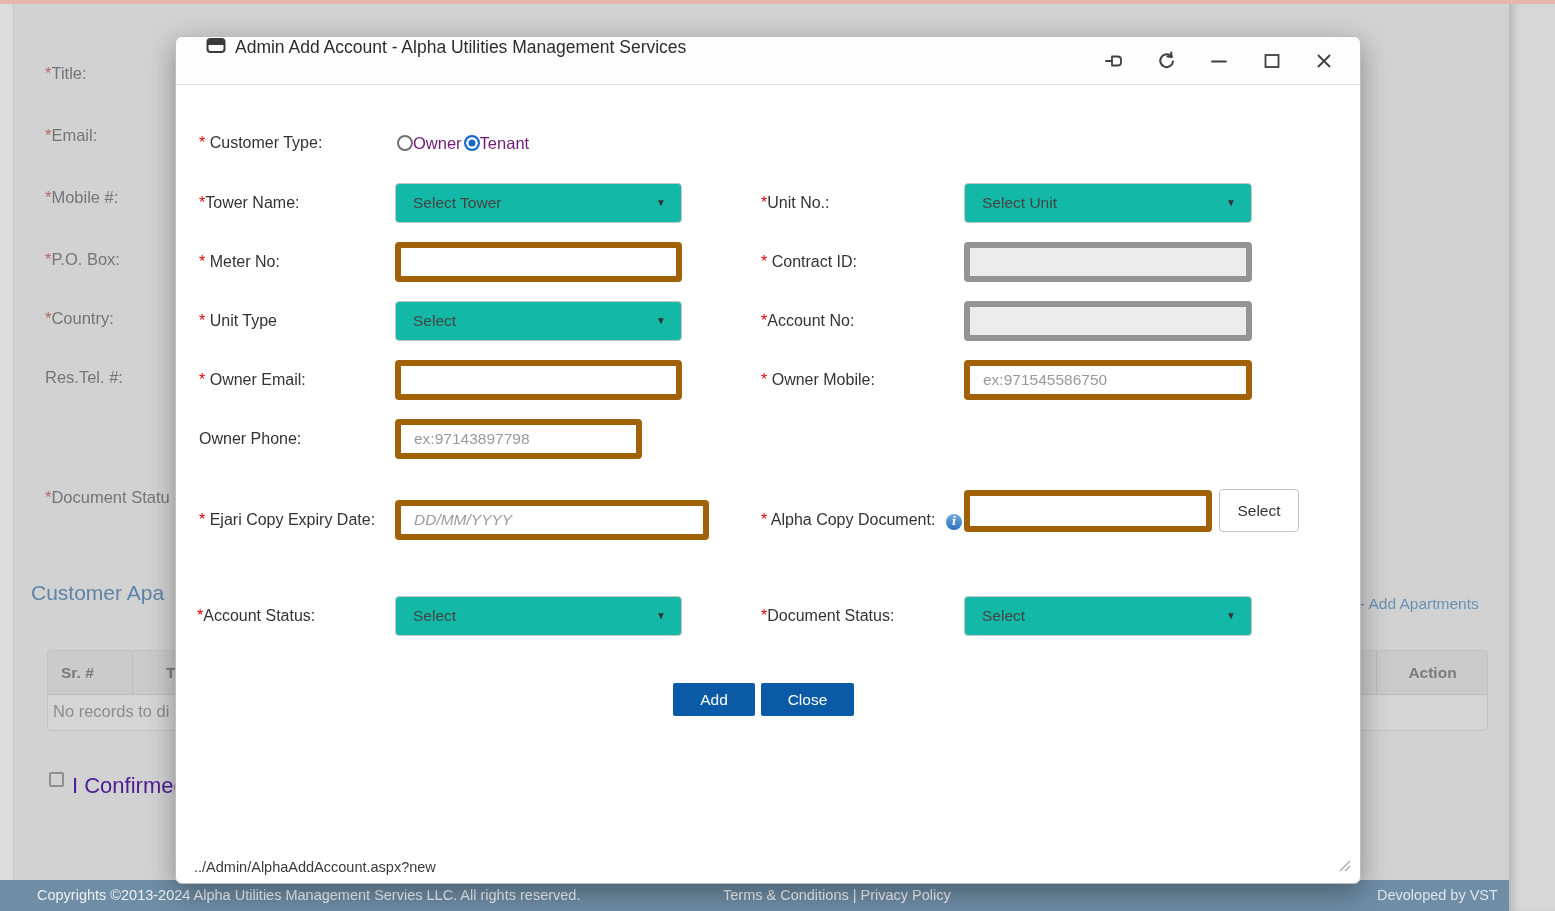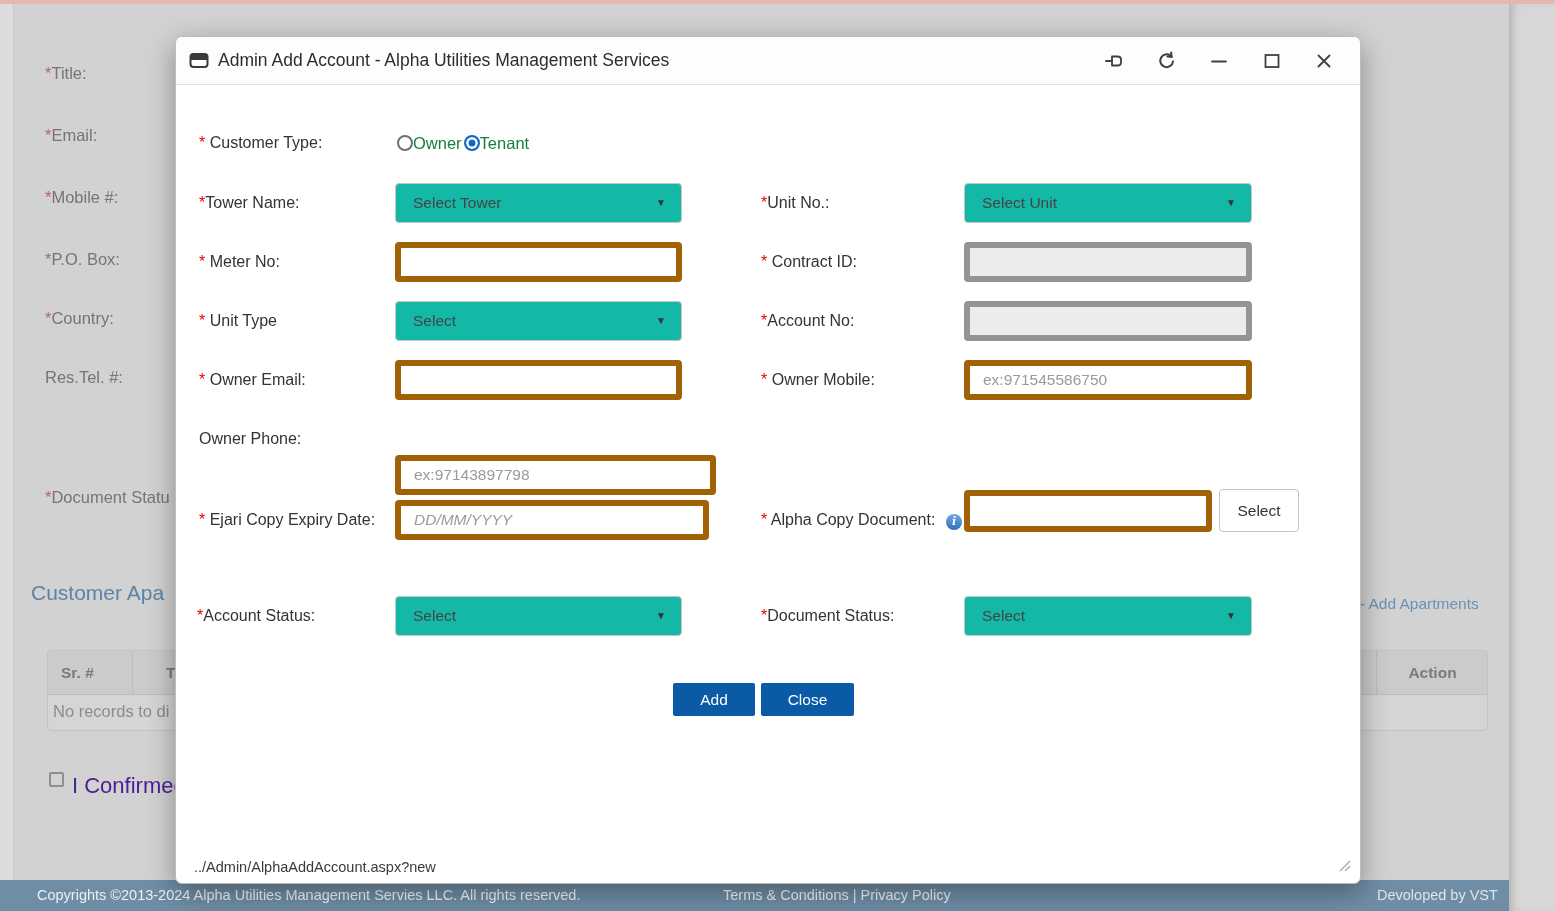--- a/index.html
+++ b/index.html
@@ -43,41 +43,41 @@
   .footer .f-copy { left:37px; }
   .footer .f-links { left:683px;margin-left:40px; }
   .footer .f-dev { left:1377px; color:#dde5ec; }
 
   
   .modal { position:absolute; left:175px; top:36px; width:1186px; height:848px;
            background:#fff; border:1px solid #bdbdbd; border-radius:7px;
            box-shadow:0 8px 28px rgba(0,0,0,0.35); z-index:10; }
   .titlebar { position:absolute; left:0; top:0; width:100%; height:48px;
               background:#fdfdfd; border-bottom:1px solid #e4e4e4;
-              border-radius:7px 7px 0 0; display:flex; align-items:center; padding-left:13px; }
+              border-radius:7px 7px 0 0; display:flex; align-items:flex-start; padding-left:30px; }
   .title-text { font-size:17.5px; color:#2d2d2d; margin-left:9px; }
   .winctl { position:absolute; top:9px; width:30px; height:30px; display:flex;
             align-items:center; justify-content:center; background:none; border:none; cursor:pointer; }
   .winctl svg { stroke:#3f3f3f; fill:none; stroke-width:1.8; stroke-linecap:round; }
 
   
   .flabel { position:absolute; line-height:40px; font-size:16px; color:#333; }
   .flabel span { white-space:pre; }
   .req { color:#e60000; }
   .inp { position:absolute; height:40px; border:6px solid #a16207; border-radius:4px;
          padding:0 13px; font-size:15.5px; color:#333; background:#fff;
          font-family:"Liberation Sans","DejaVu Sans",sans-serif; outline:none; }
   .inp::placeholder { color:#9a9a9a; opacity:1; }
   .inp.date::placeholder { font-style:italic; color:#9a9a9a; }
   .inp:disabled { background:#ececec; border-color:#949494; }
   .selectbox { position:absolute; height:40px; border:1px solid #c6c6c6; border-radius:4px;
                background:#14b8a6; font-size:15.5px; color:#444; line-height:38px;
                padding-left:17px; cursor:pointer; }
   .sel-arrow { position:absolute; right:15px; top:0; font-size:10px; color:#333; line-height:38px; }
-  .radio-row { position:absolute; display:flex; align-items:center; height:40px; font-size:16.5px; color:#15803d; }
+  .radio-row { position:absolute; display:flex; align-items:center; height:40px; font-size:16.5px; color:#701a75; }
   .radio { width:16px; height:16px; border-radius:50%; border:2px solid #707070; background:#fff; display:inline-block; }
   .radio.checked { border-color:#1668c8; background:#1668c8; box-shadow: inset 0 0 0 2.5px #fff; }
   .info-badge { position:absolute; width:16px; height:16px; border-radius:50%;
                 background:linear-gradient(#76abdf,#2a6fbe); color:#fff; text-align:center;
                 font-family:"DejaVu Serif",serif; font-style:italic; font-weight:bold;
                 font-size:11px; line-height:16px; }
   .btn-select { position:absolute; background:#fff; border:1px solid #c4c4c4; border-radius:4px;
                 font-size:15.5px; color:#333; cursor:pointer;
                 font-family:"Liberation Sans","DejaVu Sans",sans-serif; }
   .btn-primary { position:absolute; background:#0a5aa5; border:none; border-radius:2px;
@@ -214,21 +214,21 @@
   </div>
   <input class="inp" style="left: 219px; top: 323px; width: 287px;">
   <div class="flabel" style="left:585px;top:323px">
     <span class="req">*</span><span> Owner Mobile:</span>
   </div>
   <input class="inp" style="left: 788px; top: 323px; width: 288px;" placeholder="ex:971545586750">
 
   <div class="flabel" style="left:23px;top:382px">
     <span class="req"></span><span>Owner Phone:</span>
   </div>
-  <input class="inp" style="left: 219px; top: 382px; width: 321px; margin-top: 36px;" placeholder="ex:97143897798">
+  <input class="inp" style="left: 219px; top: 382px; width: 247px;" placeholder="ex:97143897798">
 
   <div class="flabel" style="left:23px;top:463px">
     <span class="req">*</span><span> Ejari Copy Expiry Date:</span>
   </div>
   <input class="inp date" style="left: 219px; top: 463px; width: 314px;" placeholder="DD/MM/YYYY">
   <div class="flabel" style="left:585px;top:463px">
     <span class="req">*</span><span> Alpha Copy Document:</span>
   </div>
   <span class="info-badge" style="left:770px;top:477px">i</span>
   <input class="inp" style="left: 788px; top: 453px; width: 248px; height: 42px;">

